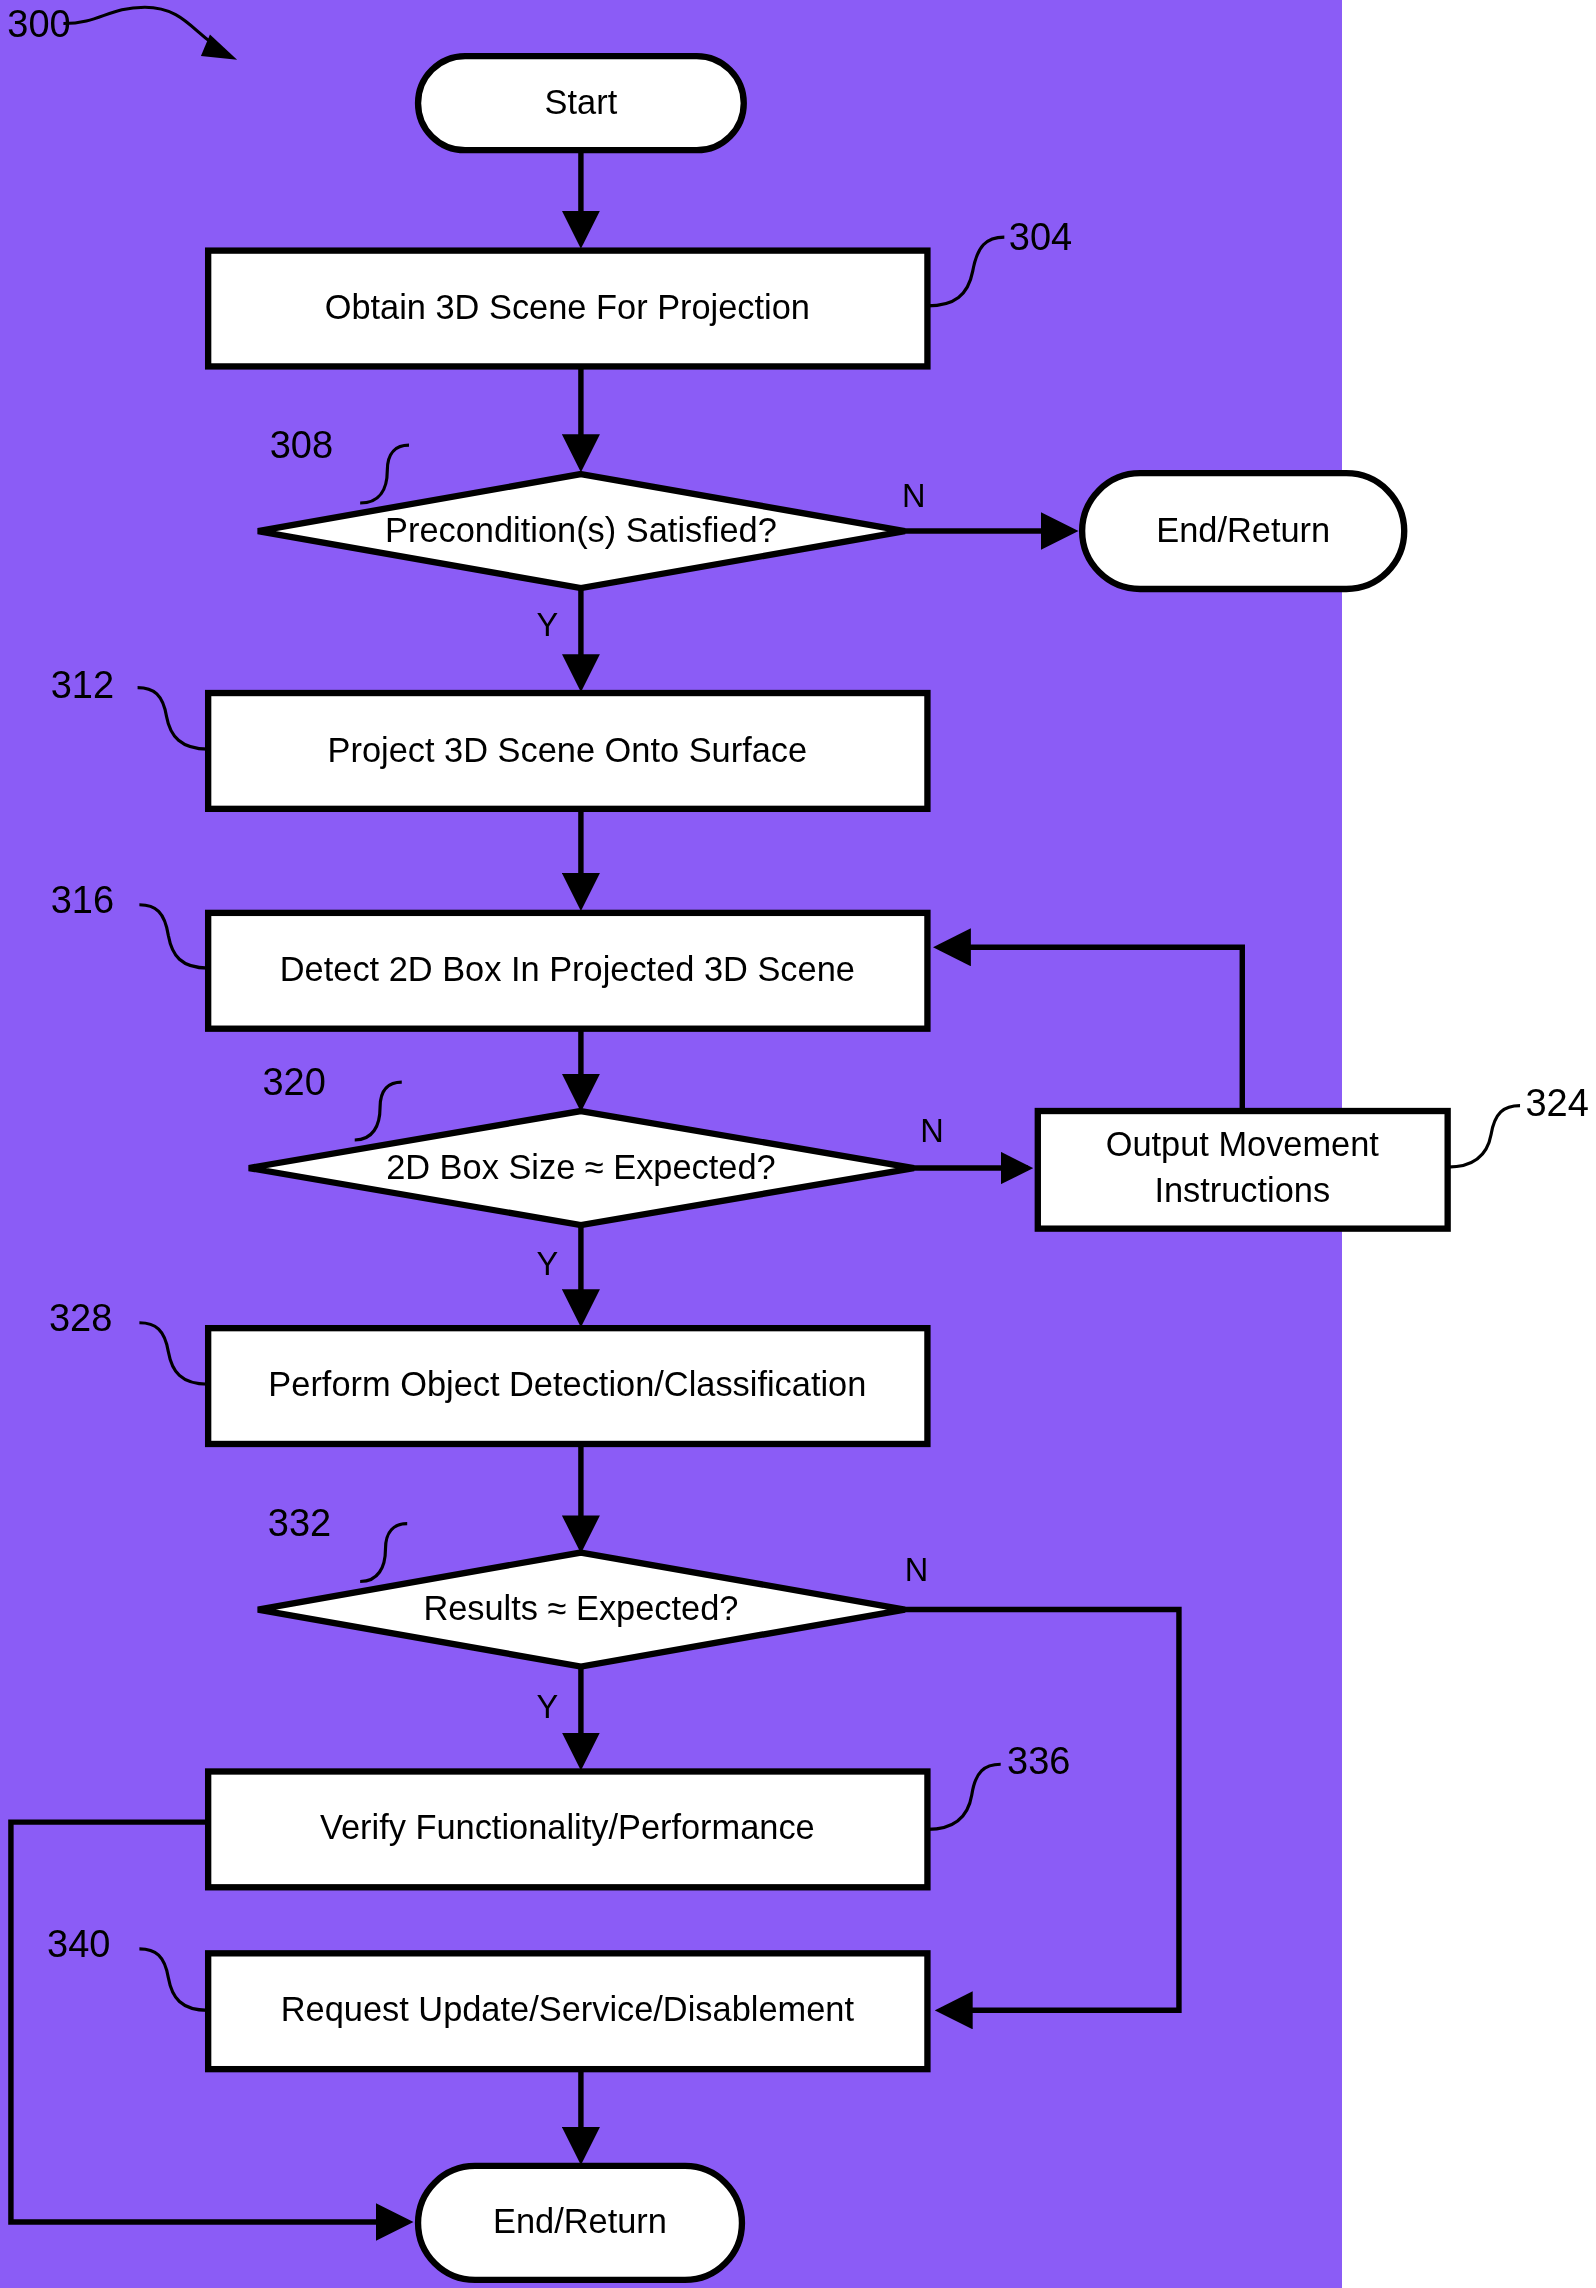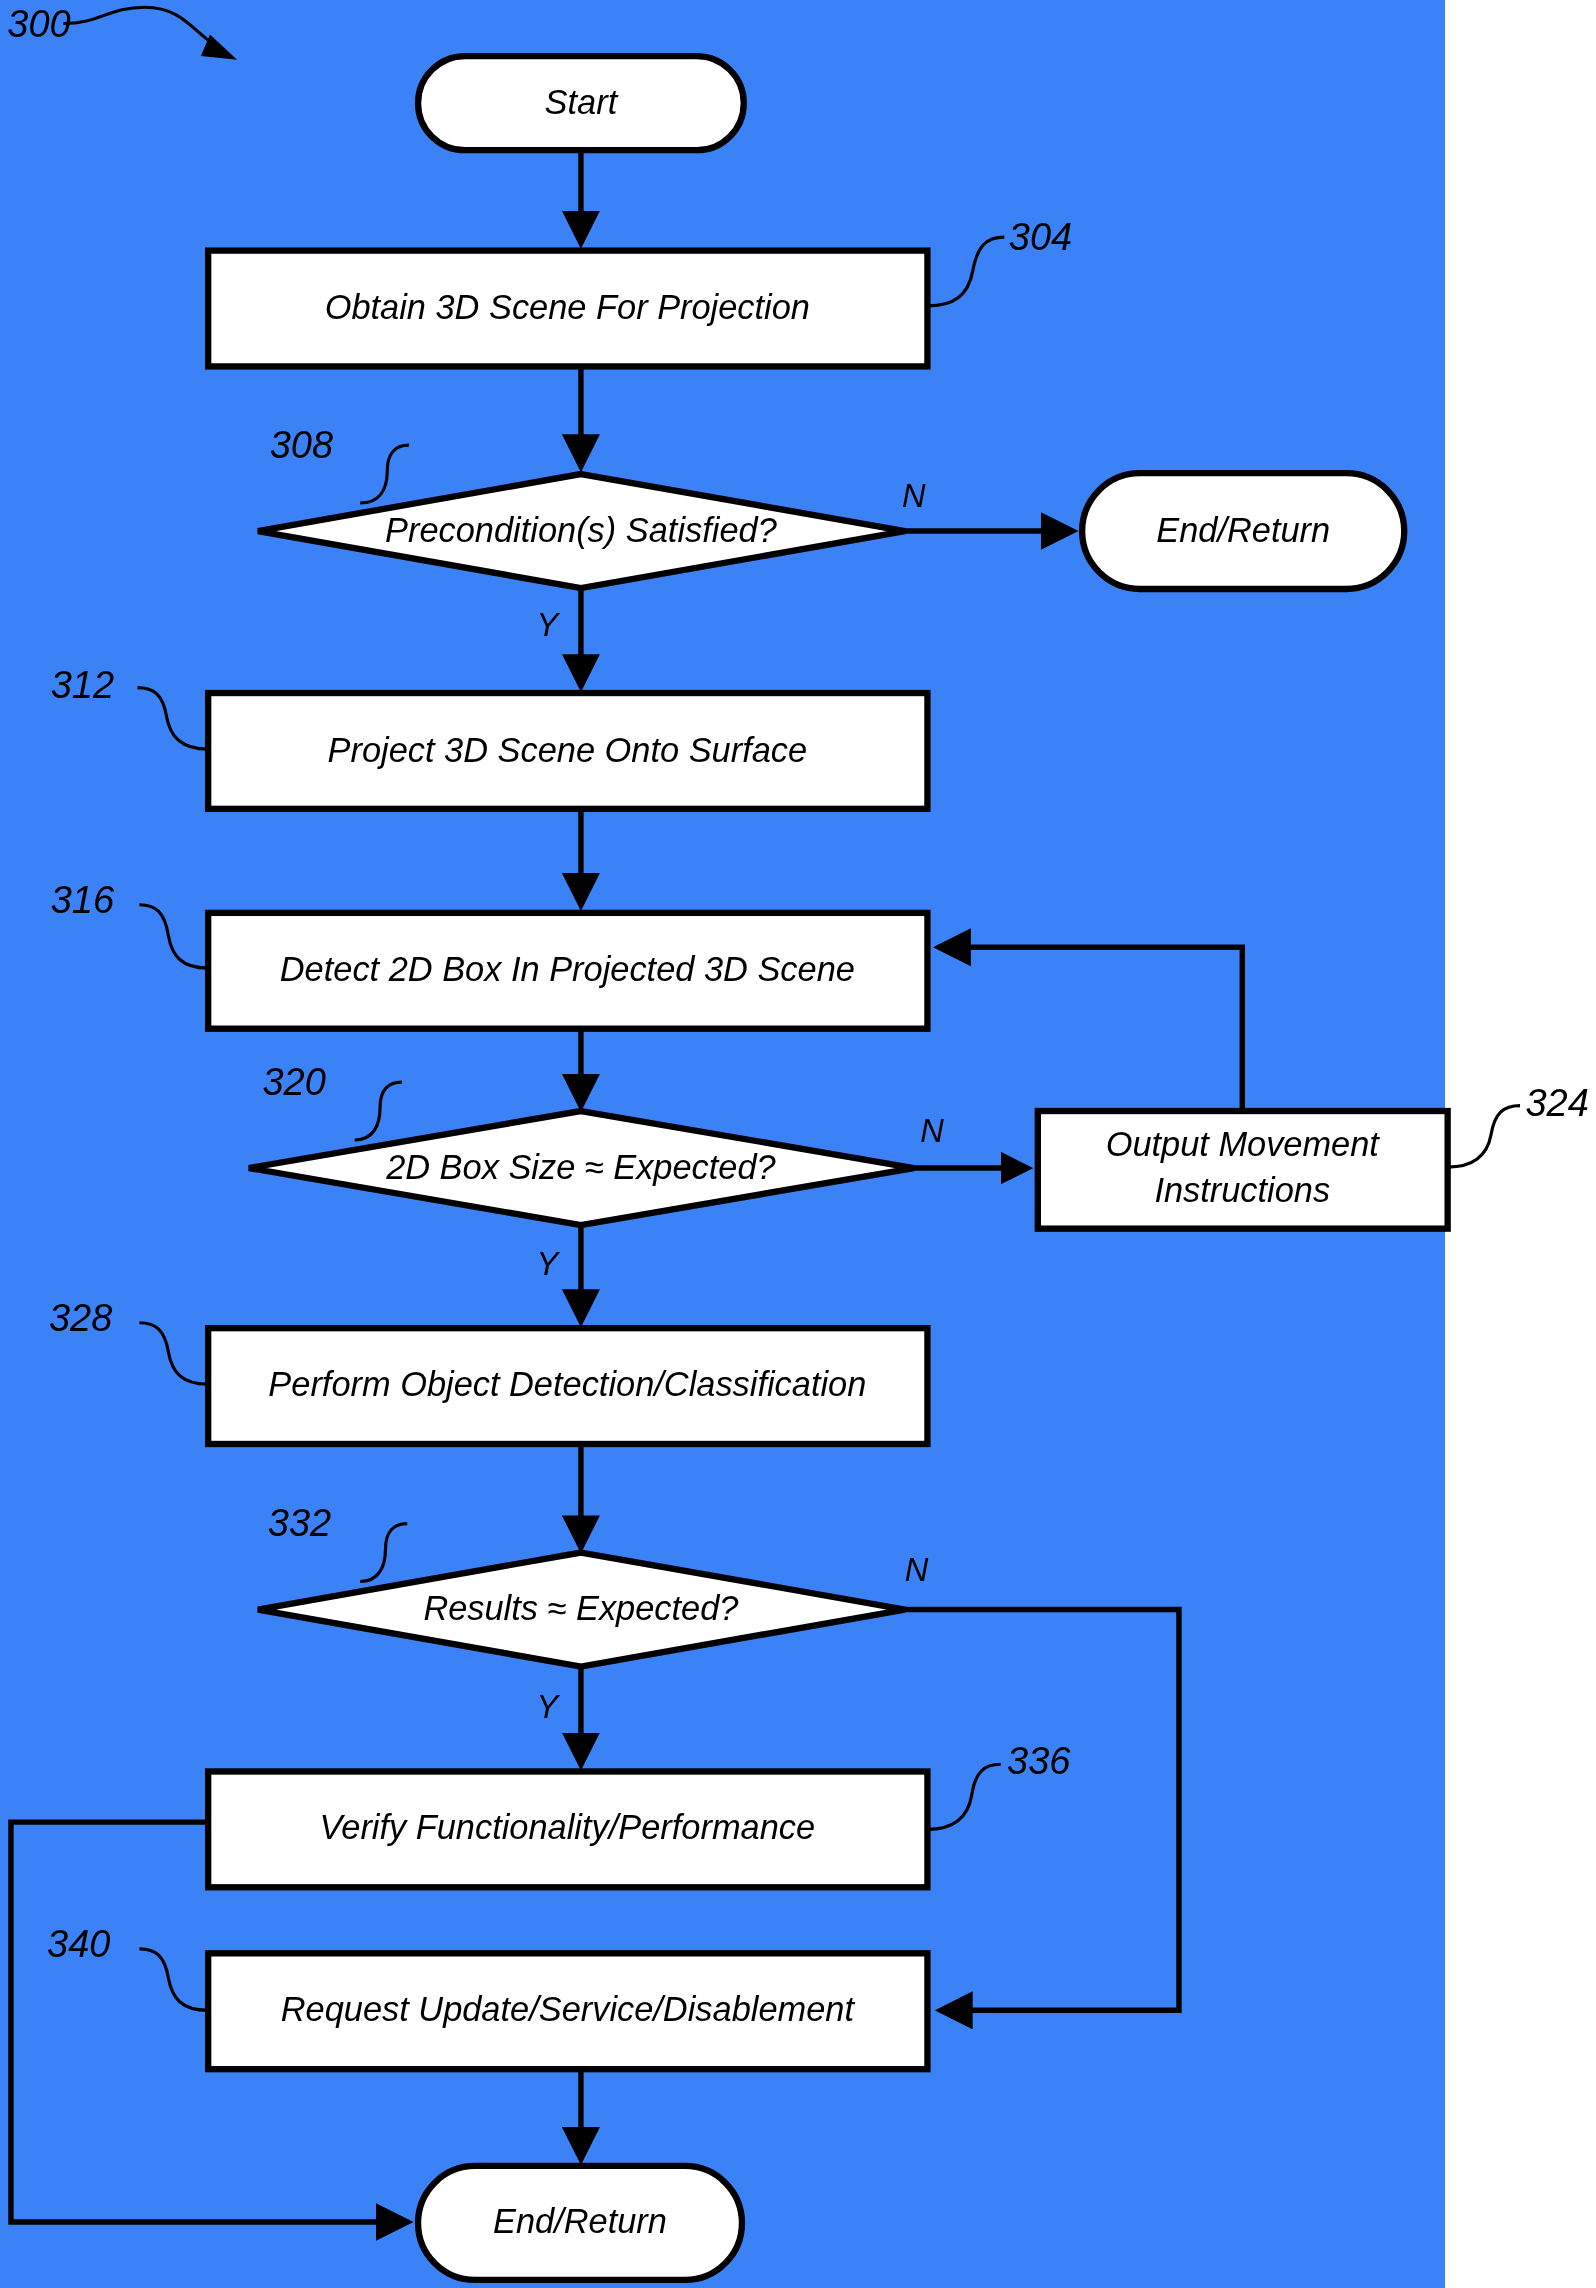--- a/index.html
+++ b/index.html
@@ -8,24 +8,23 @@
     background: #ffffff;
   }
   body {
     width: 1597px;
     height: 2289px;
     font-family: "Liberation Sans", sans-serif;
     overflow: hidden;
   }
   #flowchart-root {
     position: relative;
-    width: 1445px;
+    width: 1342px;
     height: 2289px;
-    background: #3b82f6;
-    font-style: italic;
+    background: #8b5cf6;
   }
   svg#diagram {
     display: block;
     width: 1597px;
     height: 2289px;
   }
   .shape-stroke {
     fill: #ffffff;
     stroke: #000000;
     stroke-width: 7;

